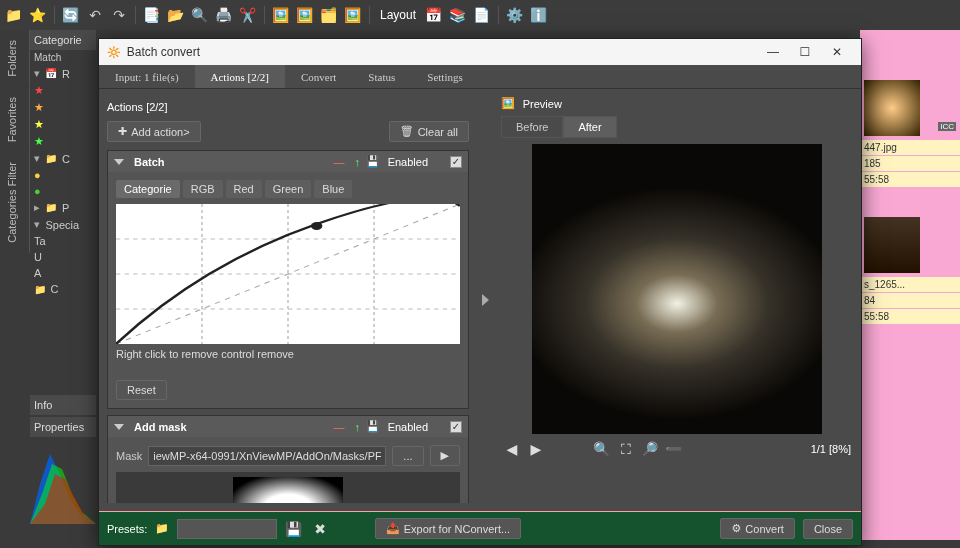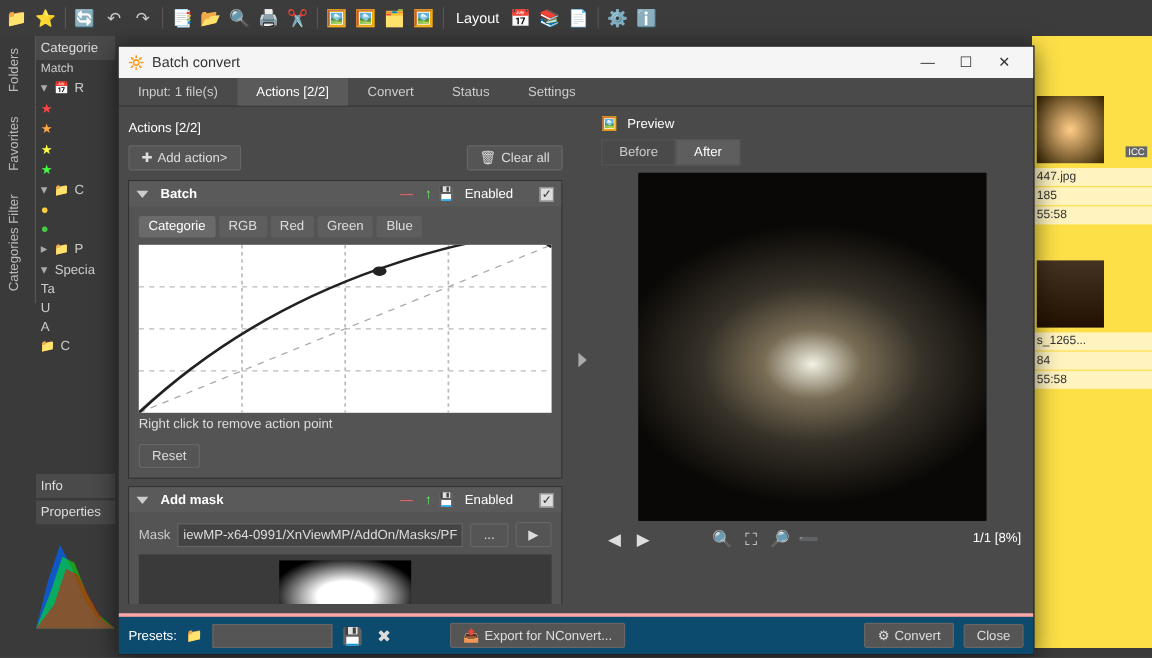--- a/index.html
+++ b/index.html
@@ -12,31 +12,31 @@
 .tb-label { color: #fff; font-size: 12px; margin: 4px 4px; }
 
 
 .left-tabs { position: absolute; left: 2px; top: 30px; width: 28px; display: flex; flex-direction: column; }
 .left-tab { writing-mode: vertical-rl; transform: rotate(180deg); padding: 10px 4px; color: #bbb; font-size: 11px; background: #3a3a3a; border-left: 1px solid #555; }
 
 
 .bg-panel { position: absolute; left: 30px; top: 30px; width: 66px; height: 360px; background: #3a3a3a; }
 .bg-panel-head { background: #4a4a4a; padding: 4px; color: #ddd; }
 .info-panel { position: absolute; left: 30px; top: 395px; width: 66px; height: 150px; background: #3a3a3a; }
-.right-bg { position: absolute; right: 0; top: 30px; width: 100px; height: 510px; background: #fde047; }
+.right-bg { position: absolute; right: 0; top: 30px; width: 100px; height: 510px; background: #f9a8d4; }
 .right-thumb { width: 56px; height: 56px; background: #222; margin: 4px; }
 .right-file { background: #fff3c0; color: #333; font-size: 10px; padding: 2px 4px; margin: 1px 0; }
 
 
 .dialog { position: absolute; left: 98px; top: 38px; width: 764px; height: 508px; background: #4a4a4a; border: 1px solid #222; box-shadow: 0 4px 20px rgba(0,0,0,0.6); display: flex; flex-direction: column; }
 .dialog-title { height: 26px; background: #f5f5f5; display: flex; align-items: center; padding: 0 8px; color: #333; }
 .dialog-title-text { flex: 1; font-size: 12px; }
 .win-btn { width: 32px; height: 24px; display: flex; align-items: center; justify-content: center; color: #333; font-size: 12px; }
 .dialog-tabs { height: 24px; background: #4a4a4a; display: flex; border-bottom: 1px solid #333; }
-.dialog-tab { padding: 0 16px; display: flex; align-items: center; color: #ccc; font-size: 11px; }
+.dialog-tab { padding: 0 16px; display: flex; align-items: center; color: #ccc; font-size: 11px; font-family: Liberation Serif, serif; }
 .dialog-tab.active { background: #5a5a5a; color: #fff; }
 .dialog-body { flex: 1; display: flex; background: #4a4a4a; overflow: hidden; }
 
 
 .actions-col { width: 378px; padding: 8px; display: flex; flex-direction: column; overflow: hidden; }
 .actions-heading { color: #fff; font-size: 11px; padding: 4px 0; }
 .actions-toolbar { display: flex; padding: 4px 0; margin-bottom: 4px; }
 .btn { background: #555; border: 1px solid #666; color: #ddd; padding: 3px 10px; border-radius: 2px; display: inline-flex; align-items: center; gap: 4px; cursor: pointer; }
 .actions-list { flex: 1; overflow-y: auto; }
 
@@ -48,21 +48,21 @@
 .chk { width: 12px; height: 12px; background: #ddd; border:1px solid #888; display: inline-flex; align-items: center; justify-content: center; color:#333; font-size:10px; }
 .action-body { padding: 8px; }
 
 .channel-tabs { display: flex; gap: 3px; margin-bottom: 6px; }
 .ch-tab { background: #5e5e5e; color: #ddd; padding: 3px 8px; border-radius: 2px; }
 .ch-tab.active { background: #6a6a6a; color:#fff; }
 
 .curve-canvas { width: 100%; height: 140px; background: #fff; position: relative; }
 svg.curve-svg { width:100%; height:100%; }
 .curve-hint { color: #ddd; padding: 4px 0; }
-.reset-btn { margin-top: 6px; }
+.reset-btn { margin-top: 16px; }
 
 .mask-row { display: flex; align-items: center; gap: 6px; margin-bottom: 6px; }
 .mask-input { flex: 1; background: #444; border: 1px solid #666; color: #ddd; padding: 3px 4px; }
 .mask-preview { height: 70px; background: #3a3a3a; display: flex; align-items: center; justify-content: center; }
 .mask-img { width: 110px; height: 60px; background: radial-gradient(ellipse at center, #fff 30%, #000 80%); }
 
 
 .splitter { width: 16px; display:flex; align-items:center; justify-content:center; }
 .splitter-handle { width: 0; height: 0; border-top: 6px solid transparent; border-bottom: 6px solid transparent; border-left: 7px solid #aaa; }
 
@@ -74,21 +74,21 @@
 .ba-tab.active { background: #5e5e5e; color:#fff; }
 .preview-frame { width: 290px; height: 290px; background: #000; align-self: center; position: relative; overflow: hidden; }
 .preview-img { position:absolute; inset:0; background: radial-gradient(ellipse 70% 50% at 50% 55%, rgba(255,255,240,0.95) 0%, rgba(200,180,140,0.6) 20%, rgba(60,55,45,0.9) 45%, #0a0806 80%); }
 .preview-toolbar { display: flex; align-items: center; padding: 6px 2px; gap: 8px; }
 .pv-left { display: flex; gap: 6px; }
 .pv-right { margin-left: auto; color: #fff; }
 .pv-center { display: flex; gap: 6px; margin-left: 40px;}
 .pv-icon { width: 18px; height: 18px; color: #ddd; display:flex; align-items:center; justify-content:center; font-size:14px; }
 
 
-.dialog-bottom { height: 34px; background: #0c4a6e; border-top: 3px solid #fca5a5; display: flex; align-items: center; padding: 0 8px; gap: 8px; }
+.dialog-bottom { height: 34px; background: #14532d; border-top: 1px solid #fca5a5; display: flex; align-items: center; padding: 0 8px; gap: 8px; }
 .presets-label { color: #fff; }
 .preset-select { width: 100px; height: 20px; background: #555; border:1px solid #666; }
 .spacer { flex: 1; }
 
 .histogram { position: absolute; left: 30px; top: 444px; width: 66px; height: 80px; }
 svg.hist { width:100%; height:100%; }
 .bg-item { display:flex; align-items:center; gap:4px; padding:2px 4px; color:#ccc; font-size:10px; overflow:hidden; white-space:nowrap;}
 .tree-chev { color:#aaa; margin-right:2px;}
 </style>
 </head>
@@ -258,21 +258,21 @@
                   <line x1="0" y1="105" x2="240" y2="105"></line>
                   <line x1="60" y1="0" x2="60" y2="140"></line>
                   <line x1="120" y1="0" x2="120" y2="140"></line>
                   <line x1="180" y1="0" x2="180" y2="140"></line>
                 </g>
                 <line x1="0" y1="140" x2="240" y2="0" stroke="#aaa" stroke-dasharray="4,4"></line>
                 <path d="M 0 140 Q 60 60, 140 20 T 240 2" stroke="#222" stroke-width="2" fill="none"></path>
                 <circle cx="140" cy="22" r="4" fill="#222"></circle>
               </svg>
             </div>
-            <div class="curve-hint">Right click to remove action point</div>
+            <div class="curve-hint">Right click to remove control remove</div>
             <span class="btn reset-btn">Reset</span>
           </div>
         </div>
 
         <div class="action-block">
           <div class="action-head">
             <span class="chev"></span>
             <span class="action-title">Add mask</span>
             <span style="color:#f66;margin-right:10px">—</span>
             <span style="color:#6f6;margin-right:6px">↑</span>

